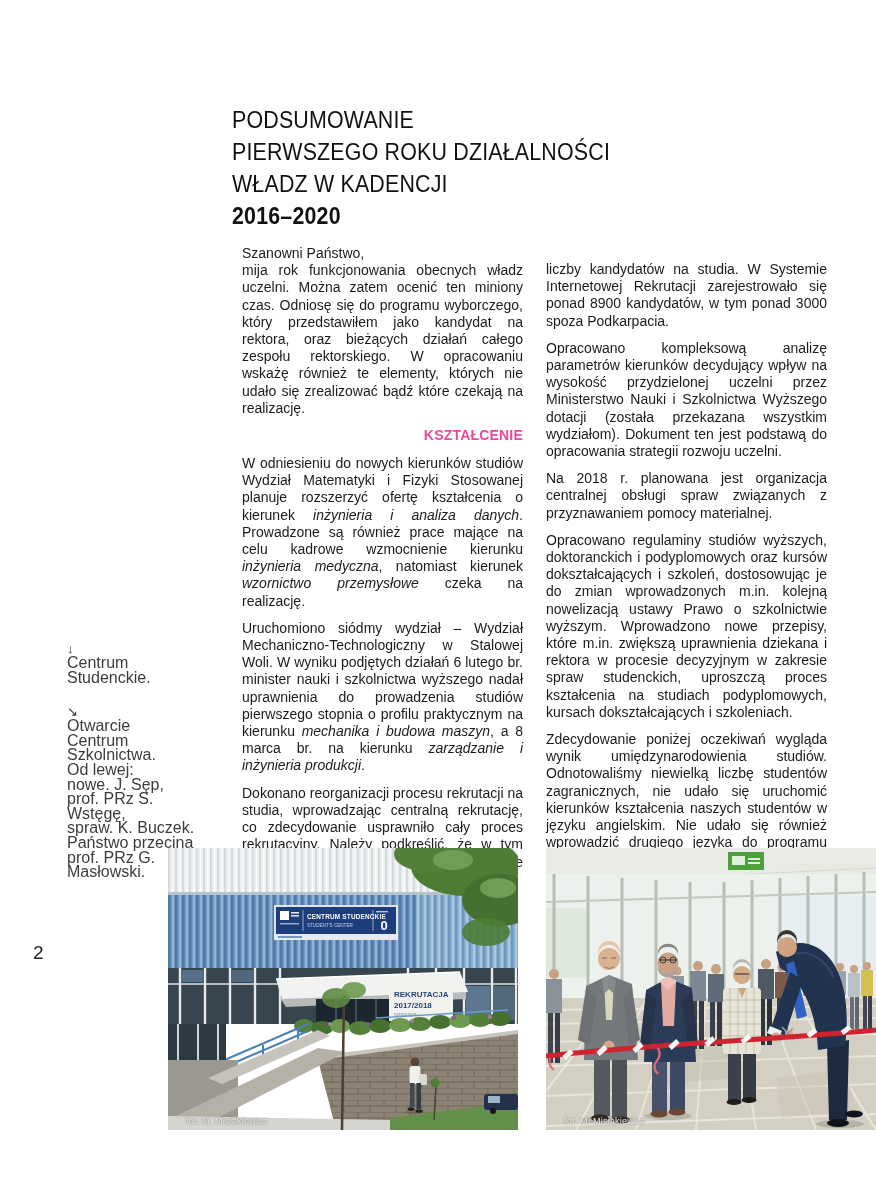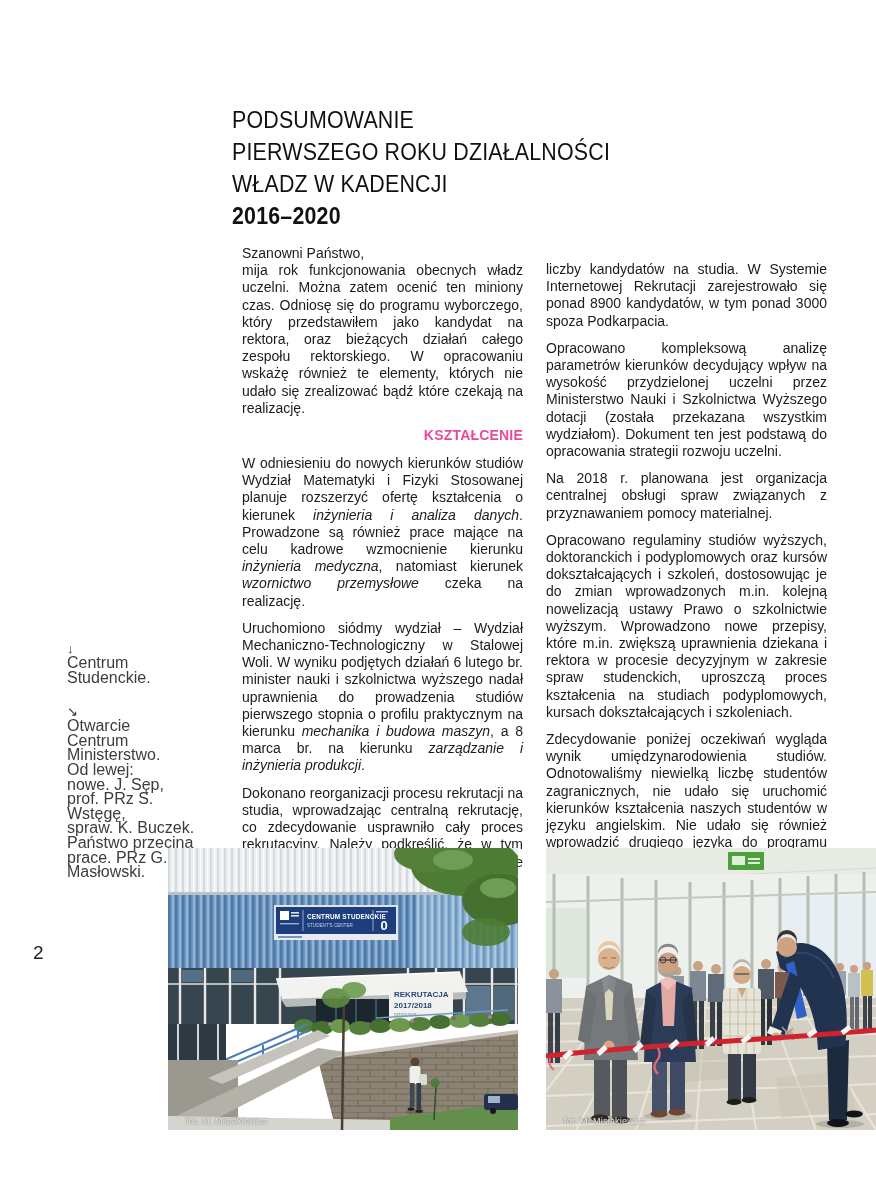--- a/index.html
+++ b/index.html
@@ -74,27 +74,27 @@
     <p class="para"><span>Opracowano regulaminy studiów wyższych, doktoranckich i podyplomowych oraz kursów dokształcających i szkoleń, dostosowując je do zmian wprowadzonych m.in. kolejną nowelizacją ustawy Prawo o szkolnictwie wyższym. Wprowadzono nowe przepisy, które m.in. zwiększą uprawnienia dziekana i rektora w procesie decyzyjnym w zakresie spraw studenckich, uproszczą proces kształcenia na studiach podyplomowych, kursach dokształcających i szkoleniach.</span></p>
     <p class="para"><span>Zdecydowanie poniżej oczekiwań wygląda wynik umiędzynarodowienia studiów. Odnotowaliśmy niewielką liczbę studentów zagranicznych, nie udało się uruchomić kierunków kształcenia naszych studentów w języku angielskim. Nie udało się również wprowadzić drugiego języka do programu kształcenia studentów. Przeważa-</span></p>
   </div>
 
   <div class="margin-caption">
     <div class="cap-arrow">↓</div>
     <div class="cap-line">Centrum Studenckie.</div>
     <div class="cap-gap"></div>
     <div class="cap-arrow">↘</div>
     <div class="cap-line">Otwarcie</div>
-    <div class="cap-line">Centrum Ministerstwo.</div>
+    <div class="cap-line">Centrum Szkolnictwa.</div>
     <div class="cap-line">Od lewej:</div>
     <div class="cap-line">nowe. J. Sęp,</div>
     <div class="cap-line">prof. PRz S. Wstęgę,</div>
     <div class="cap-line">spraw. K. Buczek.</div>
     <div class="cap-line">Państwo przecina</div>
-    <div class="cap-line">prace. PRz G. Masłowski.</div>
+    <div class="cap-line">prof. PRz G. Masłowski.</div>
   </div>
 
   <div class="page-num">2</div>
 
   <div class="photo photo-left">
     <svg viewBox="0 0 350 282" preserveAspectRatio="none">
       <defs>
         <pattern id="cw" width="7" height="10" patternUnits="userSpaceOnUse">
           <rect width="7" height="10" fill="#eceff0"></rect>
             <rect width="2" height="10" fill="#d5dadc"></rect>

